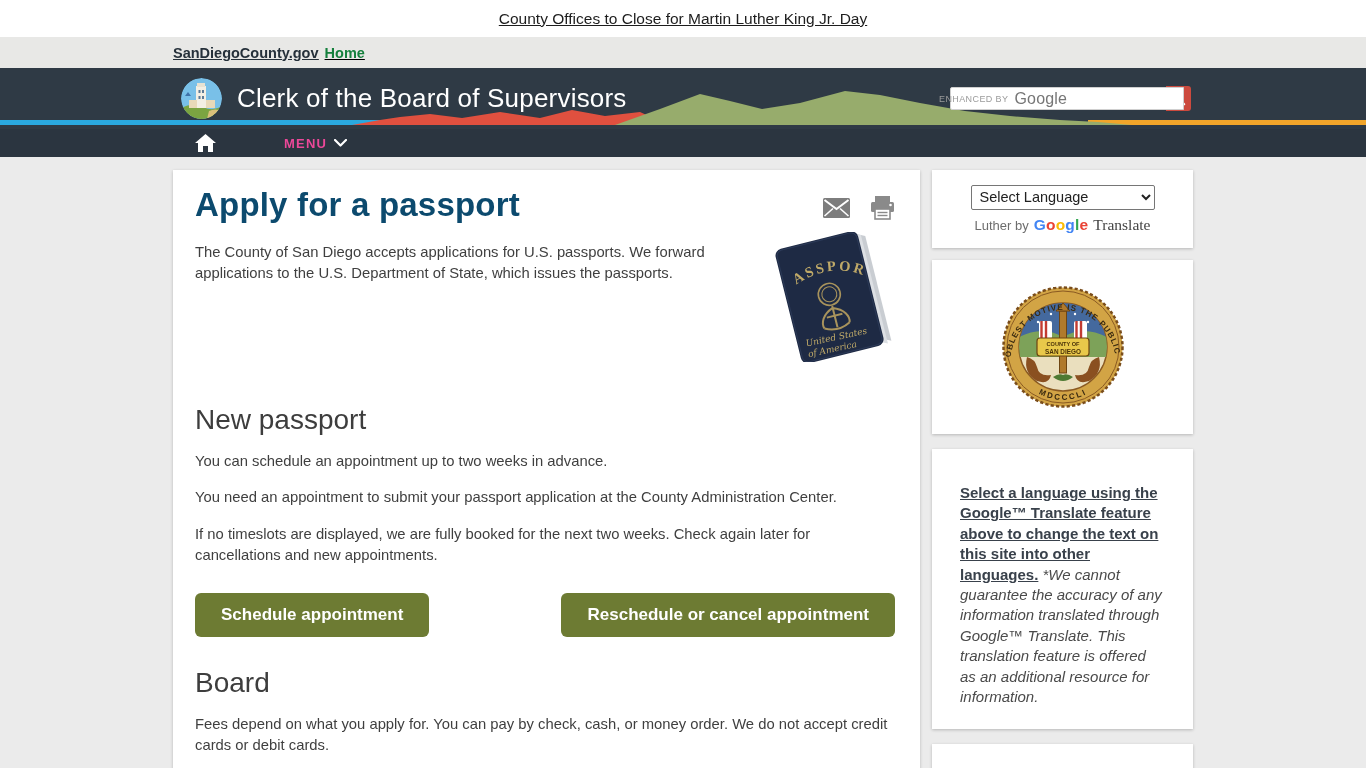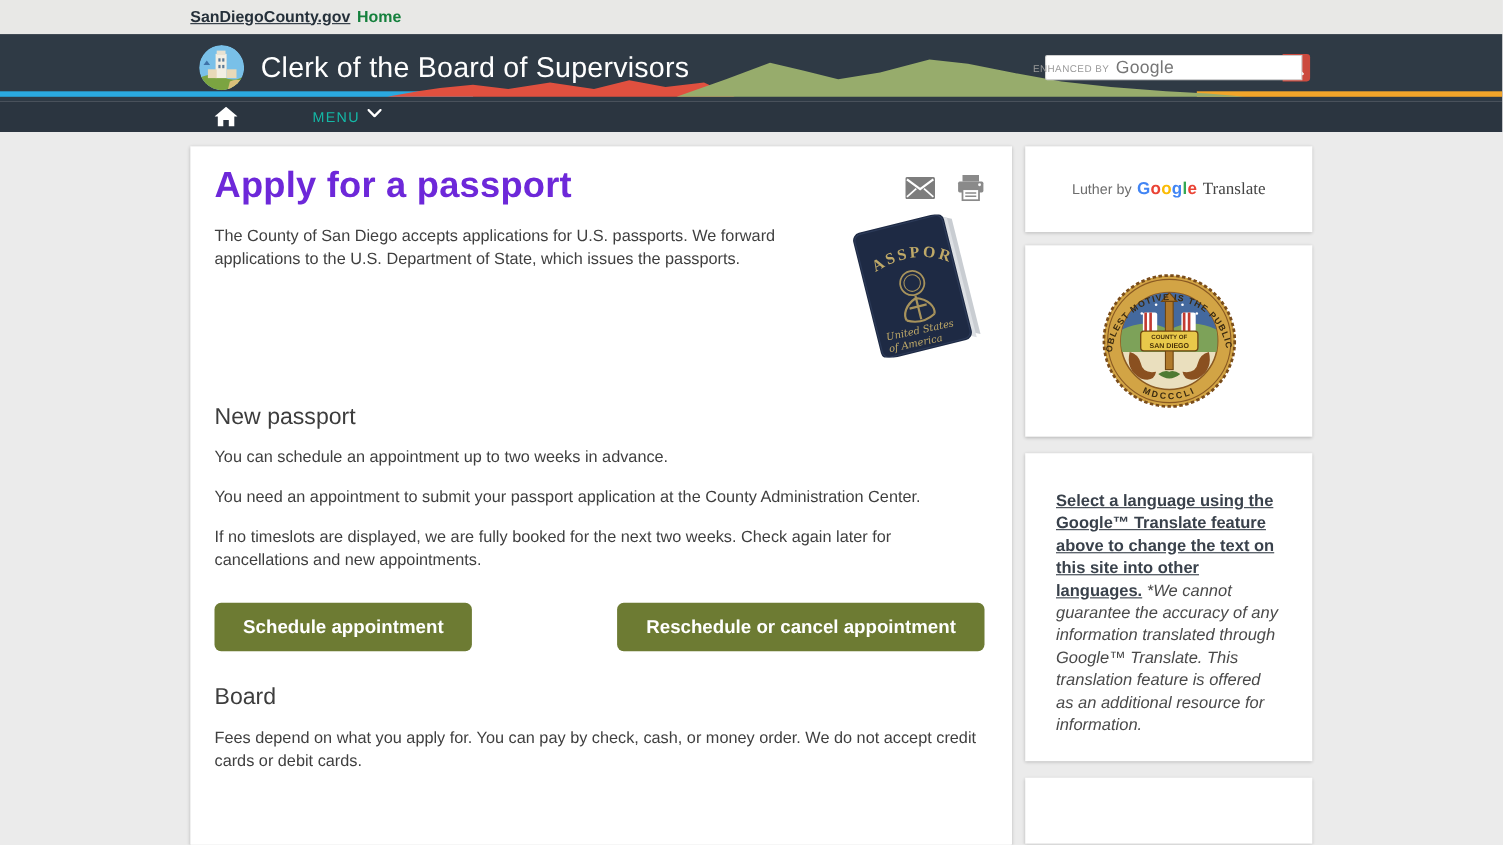--- a/index.html
+++ b/index.html
@@ -7,21 +7,21 @@
   body { font-family:"Liberation Sans", sans-serif; background:#ebebeb; overflow:hidden; }
   .page { position:relative; width:1366px; height:768px; overflow:hidden; background:#ebebeb; }
   .container { width:1020px; margin:0 auto; position:relative; }
 
   
   .alert-bar { background:#ffffff; height:37px; display:flex; align-items:center; justify-content:center; }
   .alert-bar a { color:#1d1d1d; font-size:15.5px; text-decoration:underline; cursor:pointer; }
 
   
   .crumb-bar { background:#e8e8e6; height:31px; }
-  .crumb-bar .container { height:31px; display:flex; align-items:center; gap:6px; }
+  .crumb-bar .container { height:31px; display:flex; align-items:center; gap:6px;text-decoration:underline; }
   .crumb-bar a { color:#25303a; font-weight:bold; font-size:14.5px; text-decoration:underline; cursor:pointer; }
   .crumb-bar span { color:#15803d; font-weight:bold; font-size:14.5px; }
 
   
   header { background:#2f3a45; height:61px; position:relative; }
   .header-inner { height:61px; display:flex; align-items:center; z-index:2; }
   .logo { width:41px; height:41px; border-radius:50%; overflow:hidden; flex:0 0 41px; margin-left:8px; cursor:pointer; position:relative; z-index:2; }
   .site-title { color:#fff; font-size:26px; font-weight:400; margin-left:15px; letter-spacing:.2px; position:relative; z-index:2; }
   .search-box { margin-left:auto; margin-right:2px; display:flex; align-items:center; position:relative; z-index:2; }
   .search-wrap { position:relative; width:234px; height:23px;padding-left:18px; }
@@ -29,37 +29,37 @@
   .fake-ph { position:absolute; left:7px; top:0; height:23px; display:flex; align-items:center; gap:6px; pointer-events:none; }
   .ph-small { font-size:9px; color:#9b9b9b; letter-spacing:.4px; }
   .ph-google { font-size:16px; color:#767676; letter-spacing:.2px; }
   .search-btn { width:25px; height:25px; background:#cc4a3e; border:none; border-radius:0 3px 3px 0; cursor:pointer; display:flex; align-items:center; justify-content:center; }
   .mountains { position:absolute; left:0; bottom:0; width:1366px; height:40px; z-index:1; pointer-events:none; }
 
   
   nav { background:#2b3540; height:28px; position:relative; z-index:3; }
   .nav-inner { height:28px; display:flex; align-items:center; }
   .home-btn { margin-left:22px; cursor:pointer; display:flex; align-items:center; }
-  .menu-btn { margin-left:68px; color:#14b8a6; font-size:13px; font-weight:400; letter-spacing:1.2px; cursor:pointer; display:flex; gap:7px; }
+  .menu-btn { margin-left:68px; color:#ec4899; font-size:13px; font-weight:700; letter-spacing:1.2px; cursor:pointer; display:flex; align-items:center; gap:7px; }
 
   
   .body-grid { display:flex; gap:12px; margin-top:13px; align-items:flex-start; }
   .content-card { background:#fff; width:747px; min-height:640px; box-shadow:0 1px 3px rgba(0,0,0,.22); padding:16px 25px 30px 22px; }
   .card { background:#fff; box-shadow:0 1px 3px rgba(0,0,0,.22); }
   aside { width:261px; display:flex; flex-direction:column; }
 
   
   .title-row { display:flex; align-items:flex-start; }
-  .title-row h1 { font-size:33px; font-weight:700; color:#6d28d9; letter-spacing:.2px; }
+  .title-row h1 { font-size:33px; font-weight:700; color:#0c4a6e; letter-spacing:.2px; }
   .action-icons { margin-left:auto; display:flex; gap:20px; align-items:center; padding-top:10px; }
   .action-icons span { cursor:pointer; display:flex; }
   .passport-img { float:right; width:128px; height:130px; margin:8px 0 12px 24px; }
   .content-card p { font-size:14.8px; color:#3f3f3f; line-height:1.45; margin-top:15px; max-width:700px; }
   .intro { margin-top:18px !important; }
-  .content-card h2 { clear:both; font-size:21px; font-weight:400; color:#3d3d3d; padding-top:30px; }
+  .content-card h2 { clear:both; font-size:28px; font-weight:400; color:#3d3d3d; padding-top:30px; }
   .btn-row { display:flex; justify-content:space-between; margin-top:26px; padding-right:0; }
   .olive-btn { background:#6d7b33; color:#fff; border:none; border-radius:6px; font-size:17px; font-weight:bold; padding:12px 26px; cursor:pointer; font-family:"Liberation Sans", sans-serif; }
 
   
   .translate-card { height:78px; display:flex; flex-direction:column; align-items:center; justify-content:center; gap:6px; margin-bottom:12px; }
   .translate-card select { width:184px; height:25px; font-size:14.5px; color:#222; border:1px solid #767676; border-radius:2px; background:#fff; padding:0 4px; cursor:pointer; font-family:"Liberation Sans", sans-serif; }
   .powered { font-size:13px; color:#6d6d6d; display:flex; align-items:baseline; gap:5px; }
   .google-word { font-size:15.5px; font-weight:600; letter-spacing:.2px; }
   .translate-word { font-size:15.5px; color:#444;font-family:Liberation Serif, serif; }
   .seal-card { height:174px; display:flex; align-items:center; justify-content:center; margin-bottom:15px; }
@@ -67,20 +67,23 @@
   .note-card p { font-size:15px; line-height:1.36; }
   .note-card strong { color:#39414b;text-decoration:underline; }
   .note-card em { color:#4a4a4a; font-style:italic; }
   .stub-card { height:60px; }
 </style>
 </head>
 <body>
 
 <div class="page">
 
+  <div class="alert-bar">
+    <a>County Offices to Close for Martin Luther King Jr. Day</a>
+  </div>
 
   <div class="crumb-bar">
     <div class="container">
       <a>SanDiegoCounty.gov</a>
       <span>Home</span>
     </div>
   </div>
 
   <header>
     <svg class="mountains" viewBox="0 0 1366 40" preserveAspectRatio="none">
@@ -213,20 +216,23 @@
       </div>
 
       <h2>Board</h2>
       <p>Fees depend on what you apply for. You can pay by check, cash, or money order. We do not accept credit cards or debit cards.</p>
 
     </main>
 
     <aside>
 
       <div class="card translate-card">
+        <select>
+          <option>Select Language</option>
+        </select>
         <div class="powered">
           <span>Luther by</span>
           <span class="google-word"><span style="color: rgb(66, 133, 244);">G</span><span style="color: rgb(234, 67, 53);">o</span><span style="color: rgb(251, 188, 5);">o</span><span style="color: rgb(66, 133, 244);">g</span><span style="color: rgb(52, 168, 83);">l</span><span style="color: rgb(234, 67, 53);">e</span></span>
           <span class="translate-word">Translate</span>
         </div>
       </div>
 
       <div class="card seal-card">
         <svg width="122" height="122" viewBox="-61 -61 122 122">
           <defs>

